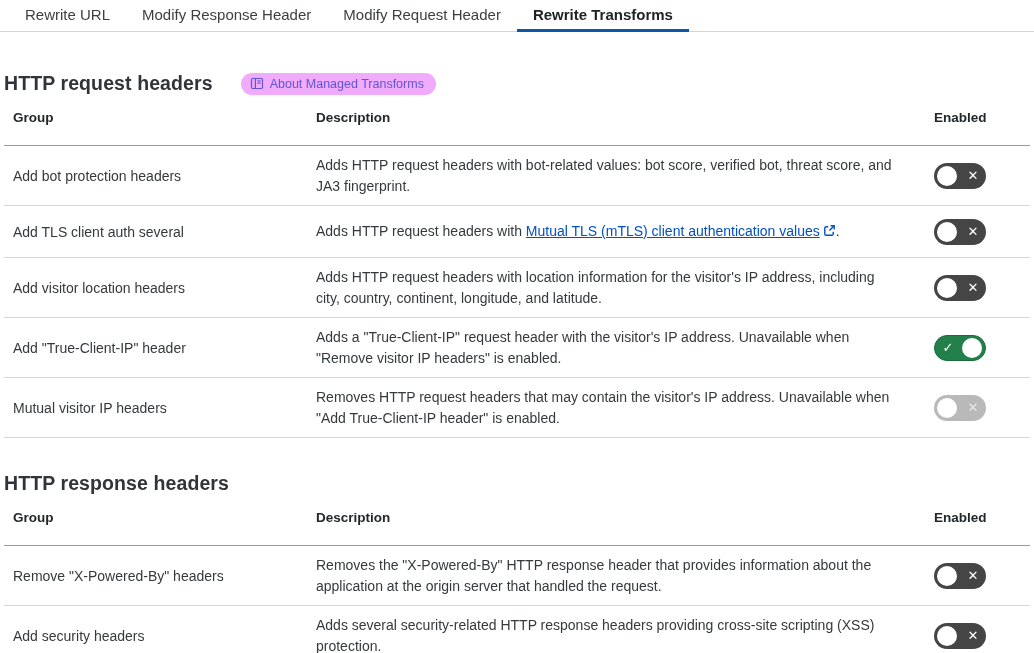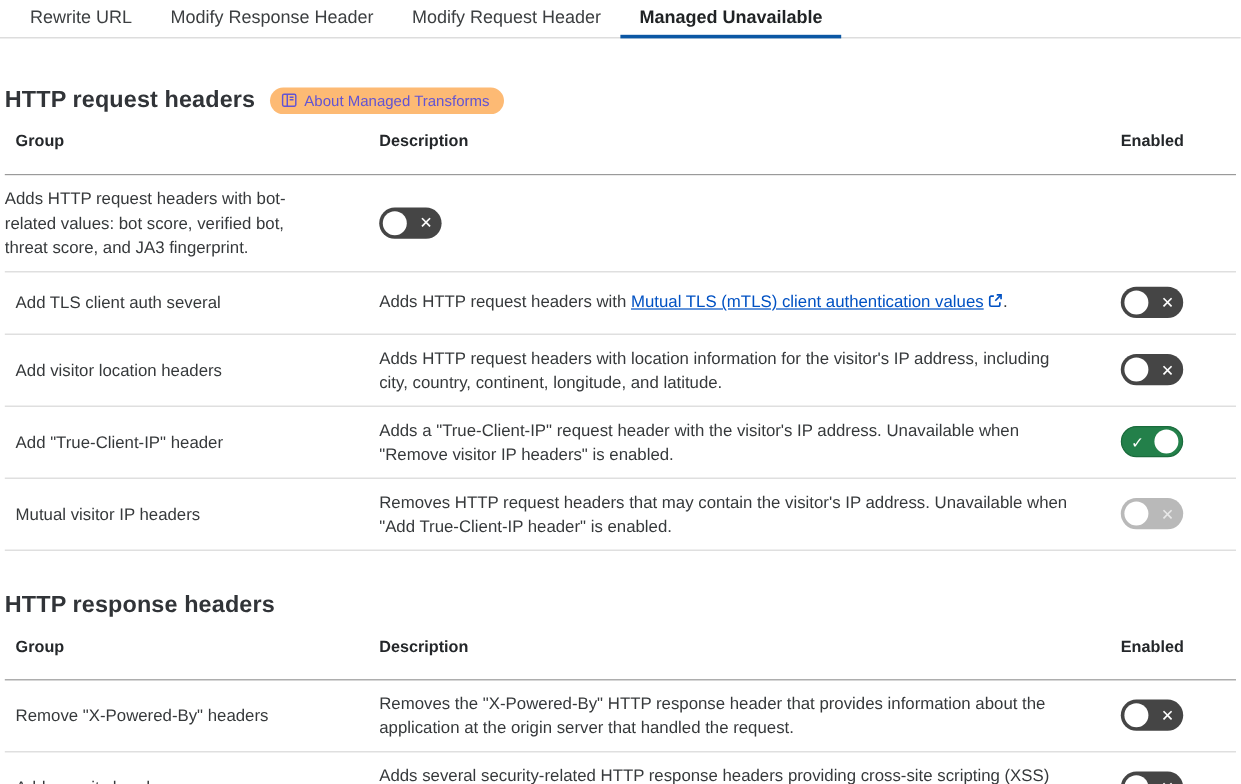--- a/index.html
+++ b/index.html
@@ -34,33 +34,33 @@
     color: #202325;
     border-bottom-color: #0b57a4;
   }
 
   
   .section { margin-top: 40px; }
   .section-head {
     display: flex;
     align-items: center;
     padding-left: 4px;
-    gap: 12px;
+    gap: 28px;
   }
   .section-title {
     font-size: 19.5px;
     font-weight: 700;
     color: #313438;
     letter-spacing: .1px;
   }
   .about-badge {
     display: inline-flex;
     align-items: center;
     gap: 6px;
-    background: #fdba74;
+    background: #f0abfc;
     color: #6254d3;
     font-size: 12.5px;
     padding: 4px 12px 4px 9px;
     border-radius: 999px;
     text-decoration: none;
     cursor: pointer;
   }
   .about-badge svg { display: block; }
 
   
@@ -127,21 +127,21 @@
     flex-direction: row-reverse;
   }
 </style>
 </head>
 <body>
 
 <nav class="tab-bar">
   <div class="tab">Rewrite URL</div>
   <div class="tab">Modify Response Header</div>
   <div class="tab">Modify Request Header</div>
-  <div class="tab active">Managed Unavailable</div>
+  <div class="tab active">Rewrite Transforms</div>
 </nav>
 
 <section class="section">
   <div class="section-head">
     <h2 class="section-title">HTTP request headers</h2>
     <a class="about-badge">
       <span>
         <svg width="14" height="13" viewBox="0 0 14 13" fill="none" stroke="#6254d3" stroke-width="1.2">
           <rect x="1.5" y="1.5" width="11" height="10" rx="1.2"></rect>
           <line x1="5.4" y1="1.5" x2="5.4" y2="11.5"></line>
@@ -154,20 +154,21 @@
   </div>
 
   <div class="table">
     <div class="thead">
       <div class="th-group">Group</div>
       <div>Description</div>
       <div>Enabled</div>
     </div>
 
     <div class="row">
+      <div class="cell-group">Add bot protection headers</div>
       <div class="cell-desc">Adds HTTP request headers with bot-related values: bot score, verified bot, threat score, and JA3 fingerprint.</div>
       <div class="cell-toggle">
         <div class="toggle off">
           <span class="knob"></span>
           <span class="glyph">✕</span>
         </div>
       </div>
     </div>
 
     <div class="row">

